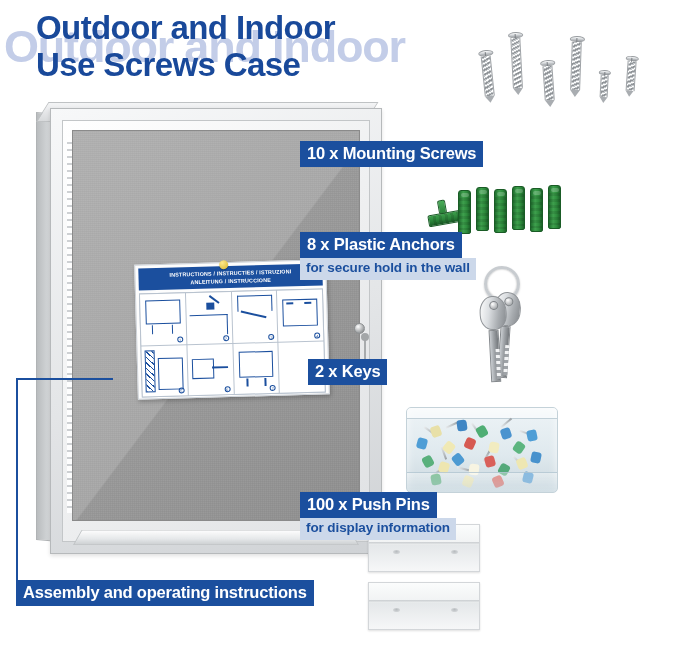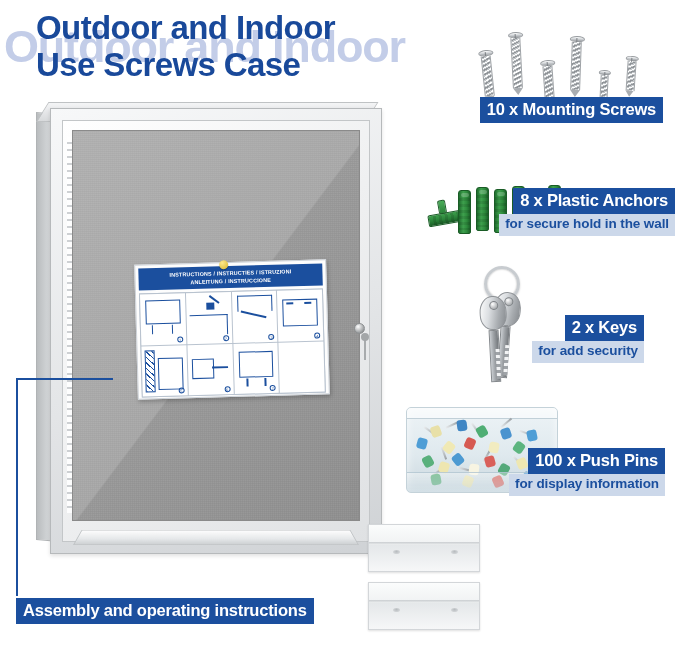--- a/index.html
+++ b/index.html
@@ -160,21 +160,21 @@
     padding: 3px 7px 4px; line-height: 1.18; white-space: nowrap;
     letter-spacing: -0.2px;
   }
   .lbl .secondary {
     display: inline-block;
     background: #ccd8ea; color: #1b4f9e;
     font-size: 13.5px; font-weight: bold;
     padding: 2px 6px 3px; line-height: 1.2; white-space: nowrap;
     letter-spacing: -0.1px;
   }
-  .lbl.right { text-align: right; }
+  .lbl.right { text-align: left; margin-top: 44px; }
   .lbl.right .row { display: block; }
 
   
   #screws { position: absolute; left: 478px; top: 28px; width: 185px; height: 72px; }
   .screw { position: absolute; transform-origin: top center; }
   .screw .head {
     width: 15px; height: 6px; margin-left: -2.5px;
     background: linear-gradient(180deg,#fafbfb 0%,#d7dadd 45%,#9ea2a6 100%);
     border-radius: 50% 50% 42% 42%;
     border: .5px solid #9a9ea2;
@@ -508,42 +508,39 @@
     </div>
     <div class="row">
       <span class="secondary">for secure hold in the wall</span>
     </div>
   </div>
 
   <div class="lbl right" style="left:308px; top:315px; width:336px;">
     <div class="row">
       <span class="primary">2 x Keys</span>
     </div>
-    <div class="row">
-      <span class="secondary">for add security</span>
-    </div>
   </div>
 
   <div class="lbl right" style="left:300px; top:448px; width:365px;">
     <div class="row">
       <span class="primary">100 x Push Pins</span>
     </div>
     <div class="row">
       <span class="secondary">for display information</span>
     </div>
   </div>
 
   <div class="lbl right" style="left:300px; top:598px; width:676px;">
     <div class="row">
       
     </div>
     <div class="row">
       
     </div>
   </div>
 
-  <div class="lbl" style="left:16px; top:598px;">
+  <div class="lbl" style="left:16px; top:580px;">
     <div class="row">
       <span class="primary">Assembly and operating instructions</span>
     </div>
   </div>
 
 </div>
 
 </body></html>

